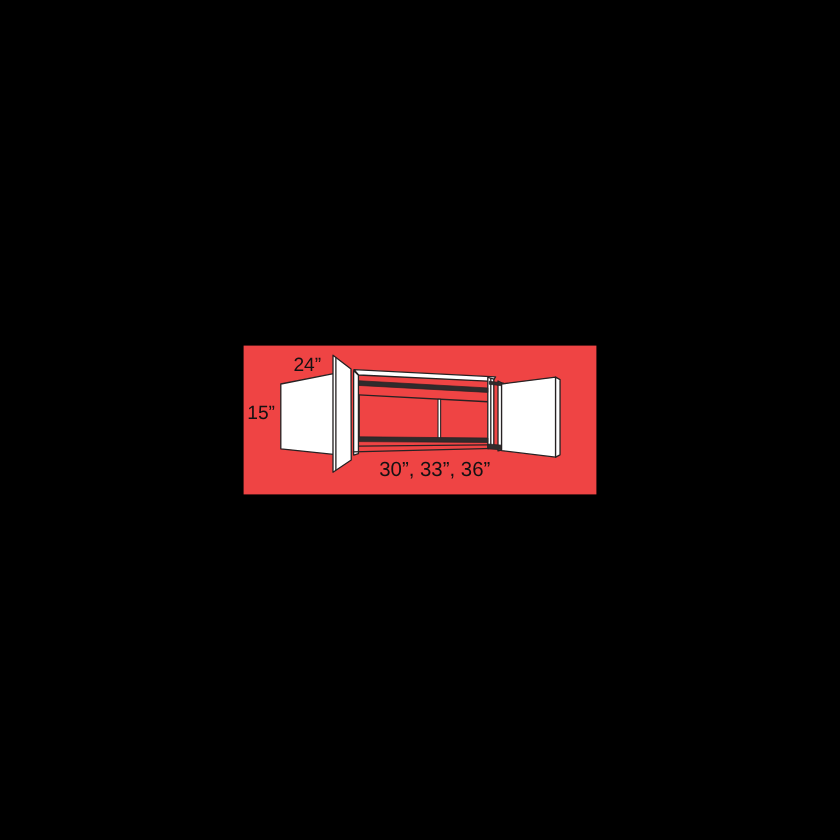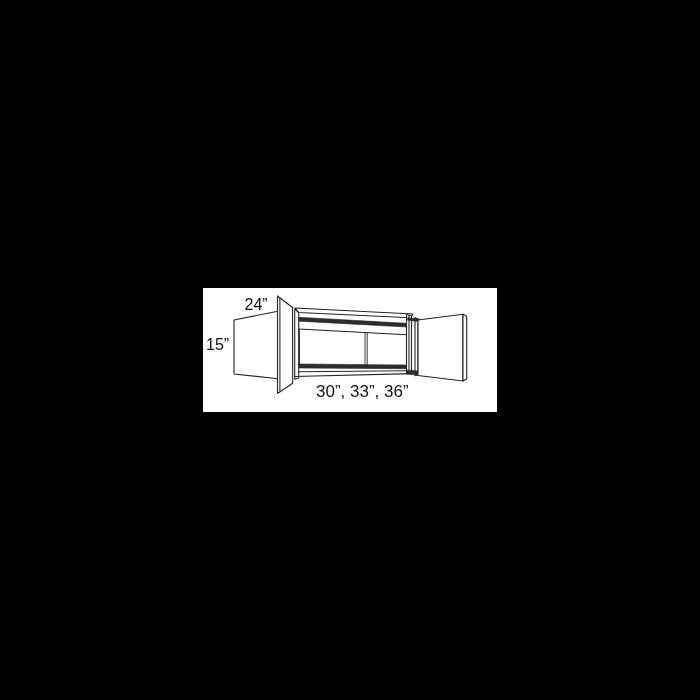--- a/index.html
+++ b/index.html
@@ -16,21 +16,21 @@
     width: 700px;
     height: 700px;
     background: #000000;
   }
   .diagram-panel {
     position: absolute;
     left: 203px;
     top: 288px;
     width: 294px;
     height: 124px;
-    background: #ffffff;
+    background: #ef4444;
   }
   .diagram-panel svg {
     display: block;
     width: 294px;
     height: 124px;
   }
   .dim-label {
     font-family: "Liberation Sans", sans-serif;
     fill: #141112;
   }

